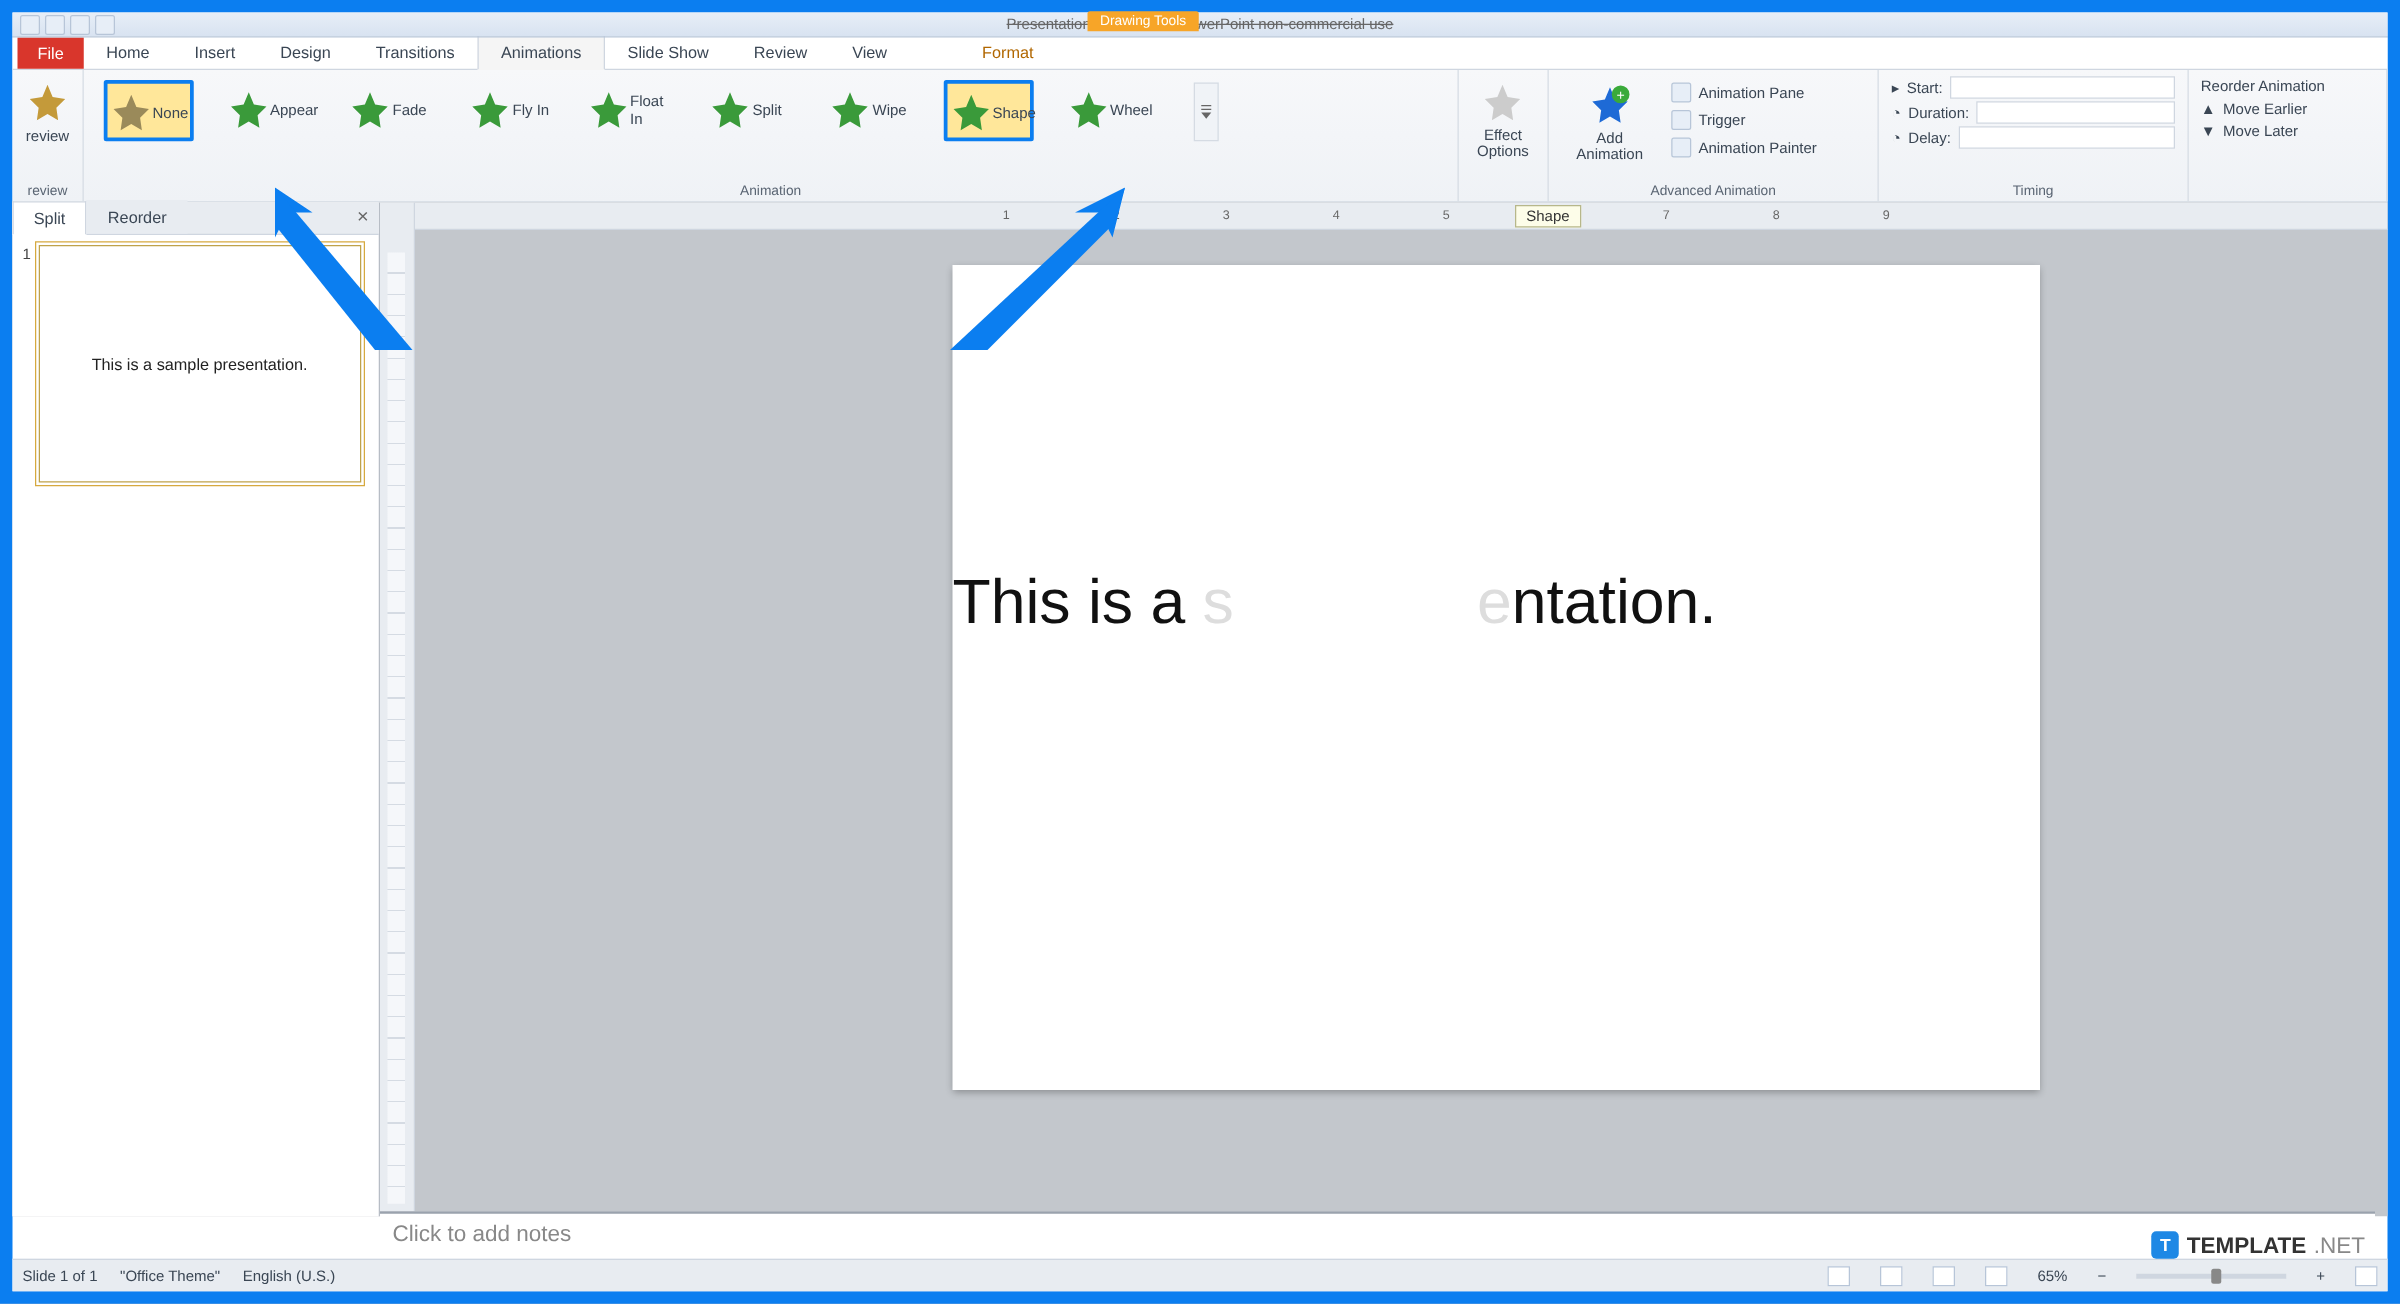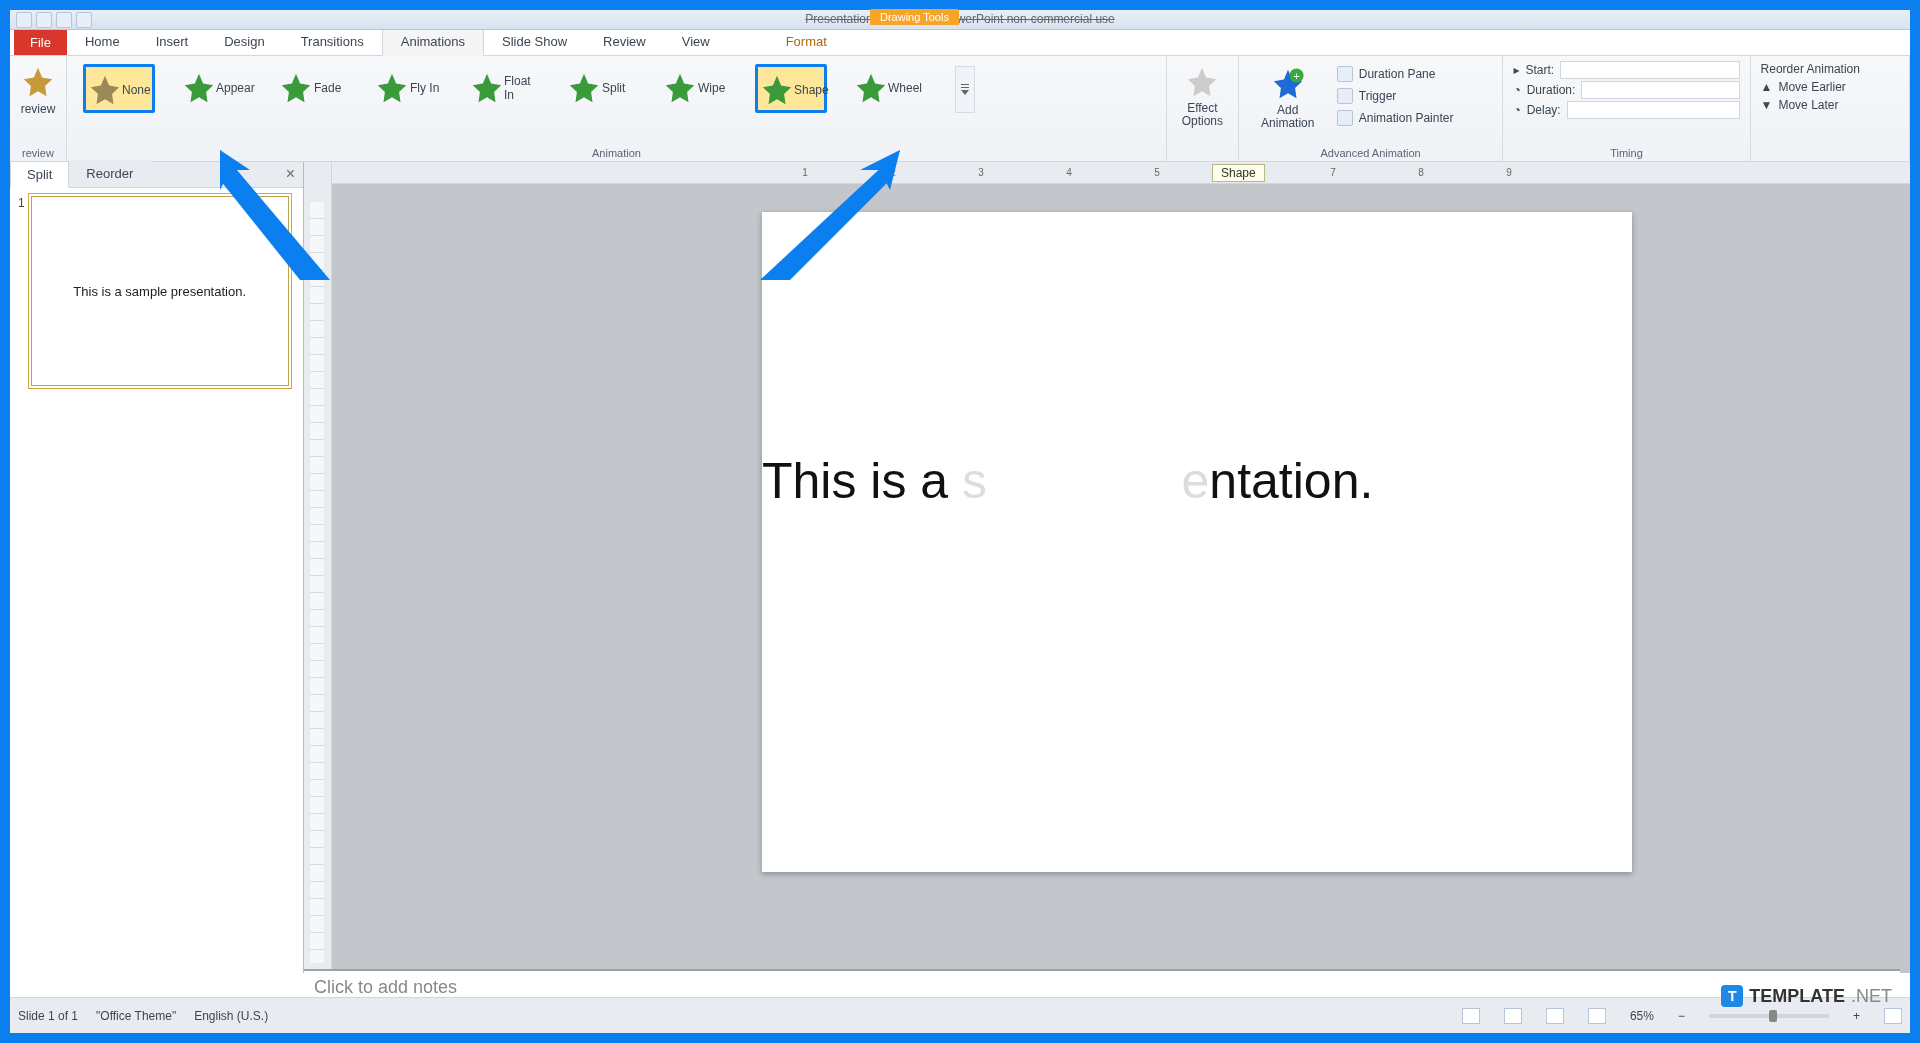--- a/index.html
+++ b/index.html
@@ -52,21 +52,21 @@
 .editor{flex:1;position:relative;overflow:hidden}
 .ruler-h{position:absolute;top:0;left:0;right:0;height:22px;background:#e8ecf1;border-bottom:1px solid #cfd6e0;font-size:10px;color:#666;display:flex;align-items:center;padding-left:430px;gap:2px}
 .ruler-h .tick{position:relative;width:86px;text-align:center}
 .tooltip{position:absolute;left:880px;top:2px;background:#fdfde9;border:1px solid #b7b78a;padding:1px 8px;font-size:12px;color:#333;z-index:5}
 .slide{position:absolute;left:430px;top:50px;width:870px;height:660px;background:#fff;box-shadow:0 2px 6px rgba(0,0,0,.3)}
 .slide-text{position:absolute;left:0;right:0;top:240px;font-size:50px;color:#111}
 .slide-text .fade{color:#ddd}
 .arrow1{position:absolute;left:190px;top:140px;z-index:20}
 .arrow2{position:absolute;left:740px;top:140px;z-index:20}
 .notes{position:absolute;left:294px;right:10px;bottom:26px;height:38px;background:#fff;border-top:2px solid #9aa2ad;padding:6px 10px;font-size:18px;color:#888}
-.status{position:absolute;left:0;right:0;bottom:0;height:36px;background:#e8ecf1;border-top:1px solid #cfd6e0;display:flex;align-items:center;font-size:12px;color:#3a4654;padding:0 8px;gap:18px}
+.status{position:absolute;left:0;right:0;bottom:0;height:26px;background:#e8ecf1;border-top:1px solid #cfd6e0;display:flex;align-items:center;font-size:12px;color:#3a4654;padding:0 8px;gap:18px}
 .status .right{margin-left:auto;display:flex;align-items:center;gap:24px}
 .view-btn{width:18px;height:16px;border:1px solid #b7c5d8;background:#fff;cursor:pointer}
 .zoom-slider{width:120px;height:4px;background:#cfd6e0;position:relative}
 .zoom-slider::after{content:"";position:absolute;left:50%;top:-4px;width:8px;height:12px;background:#888;border-radius:2px}
 .brand{position:absolute;right:28px;bottom:36px;display:flex;align-items:center;gap:6px;font-size:18px;font-weight:600;color:#333;z-index:30}
 .brand .logo{width:22px;height:22px;background:#1e88e5;border-radius:4px;color:#fff;display:flex;align-items:center;justify-content:center;font-size:14px;font-weight:bold}
 .brand .net{color:#888;font-weight:400}
 </style>
 </head>
 <body>
@@ -214,21 +214,21 @@
                 <circle cx="18" cy="6" r="5" fill="#3aaa3a"></circle>
                 <text x="18" y="9" text-anchor="middle" fill="#fff" font-size="8">+</text>
               </svg>
             </span>
           <span style="white-space:pre-line;line-height:1.1">Add
 Animation</span>
         </div>
         <div style="display:flex;flex-direction:column;gap:2px;padding-top:2px">
           <div class="small-btn">
               <span class="mini"></span>
-              <span>Duration Pane</span>
+              <span>Animation Pane</span>
             </div>
           <div class="small-btn">
               <span class="mini"></span>
               <span>Trigger</span>
             </div>
           <div class="small-btn">
               <span class="mini"></span>
               <span>Animation Painter</span>
             </div>
         </div>

